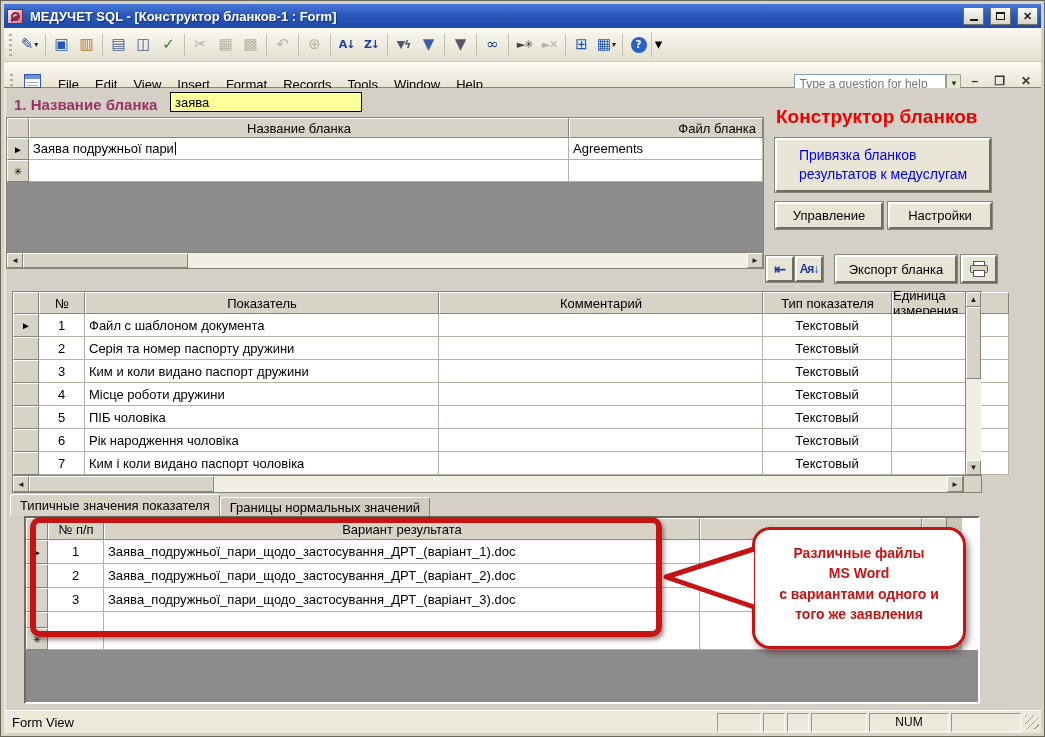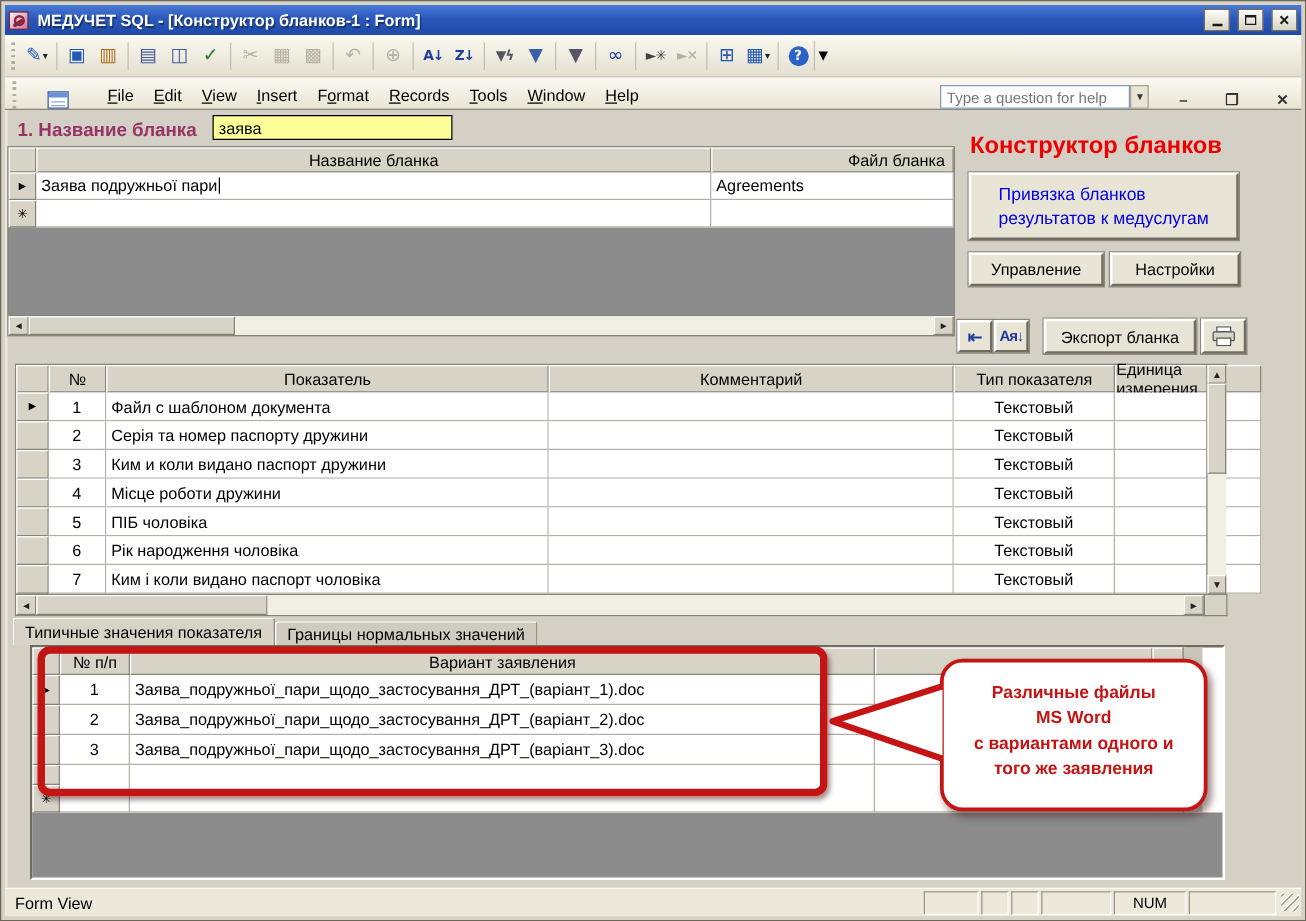--- a/index.html
+++ b/index.html
@@ -36,21 +36,21 @@
   .tbtn .glyph { font-family:"DejaVu Sans", sans-serif; font-size:15px; line-height:1; }
   .tbtn .glyph.small { font-size:11px; font-weight:bold; letter-spacing:-1px; }
   .tbtn.disabled .glyph { color:#b5b1a2 !important; }
   .tbtn .dd { font-size:8px; margin-left:1px; color:#222; }
   .tbtn.helpbtn .glyph { background:#2a62c8; color:#fff !important; border-radius:50%;
           width:16px; height:16px; line-height:16px; text-align:center; font-size:11px; font-weight:bold; }
   .tbtn.overflowbtn { width:15px; border-left:1px solid #c3bfae; }
   .tsep { width:1px; height:22px; background:#c3bfae; margin:0 3px; flex:none; }
 
   
-  .menubar { height:26px; flex:none; display:flex; align-items:flex-end; padding:0 4px; gap:18px;
+  .menubar { height:26px; flex:none; display:flex; align-items:flex-start; padding:12px 4px; gap:4px;
              background:linear-gradient(#fbf9f1,#e9e5d5); border-bottom:1px solid #8a877a; }
   .formwin-icon { width:17px; height:14px; flex:none; border:1px solid #35589c; background:#fff;
              position:relative; margin:0 5px 0 2px; }
   .formwin-icon::before { content:""; position:absolute; left:0; top:0; right:0; height:4px; background:#6b90d8; }
   .formwin-icon::after { content:""; position:absolute; left:2px; top:7px; right:2px; height:1px;
              background:#9aa7c8; box-shadow:0 3px 0 #9aa7c8; }
   .menu-item { padding:3px 8px; font-size:13px; color:#000; white-space:nowrap; }
   .help-combo { margin-left:auto; display:flex; align-items:center; }
   .help-input { width:152px; height:19px; border:1px solid #7f9db9; font-size:12px; padding:1px 4px;
                 font-family:"Liberation Sans",sans-serif; }
@@ -429,21 +429,21 @@
     <div class="tabs">
       <span class="tab active">Типичные значения показателя</span>
       <span class="tab inactive">Границы нормальных значений</span>
     </div>
 
     <div class="panel3">
       <div class="t3">
         <div class="hrow">
           <div class="selcell c-s"></div>
           <div class="hcell c-n">№ п/п</div>
-          <div class="hcell c-v">Вариант заявления</div>
+          <div class="hcell c-v">Вариант результата</div>
           <div class="hcell c-e1"></div>
           <div class="hcell c-e2"></div>
         </div>
         <div id="t3-body">
             <div class="t3row">
               <div class="selcell c-s">►</div>
               <div class="cell c-n">1</div>
               <div class="cell c-v">Заява_подружньої_пари_щодо_застосування_ДРТ_(варіант_1).doc</div>
               <div class="cell c-e1"></div>
               <div class="cell c-e2"></div>
@@ -494,18 +494,18 @@
     </div>
 
   </div>
 
   <div class="statusbar">
     <span class="status-label">Form View</span>
     <span class="scell" style="width:44px;"></span>
     <span class="scell" style="width:22px;"></span>
     <span class="scell" style="width:22px;"></span>
     <span class="scell" style="width:56px;"></span>
-    <span class="scell" style="width:58px;">NUM</span>
+    <span class="scell" style="width:80px;">NUM</span>
     <span class="scell" style="width:70px;"></span>
     <span class="resize-grip"></span>
   </div>
 
 </div>
 
 </body></html>

